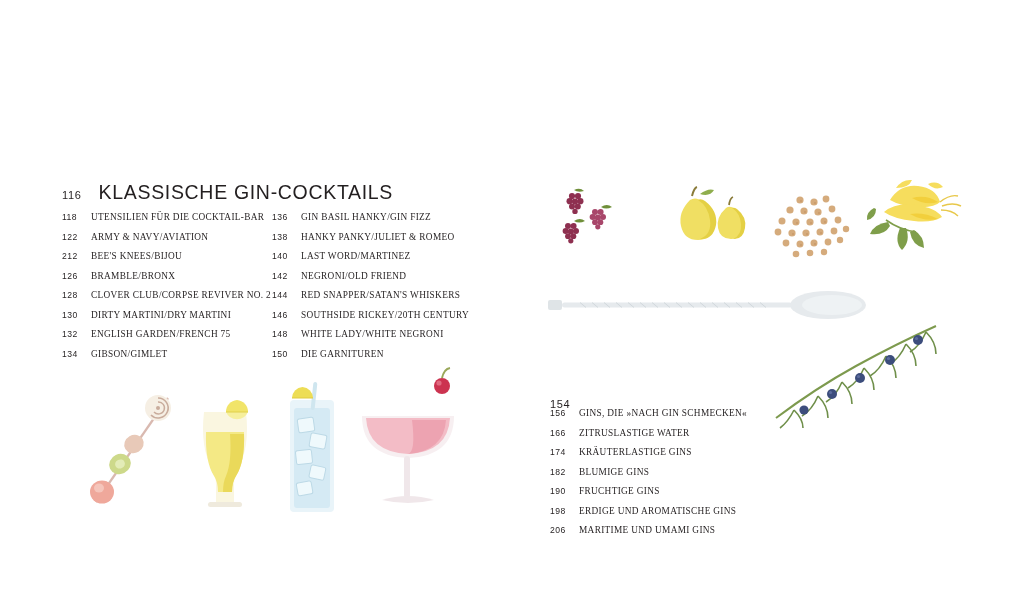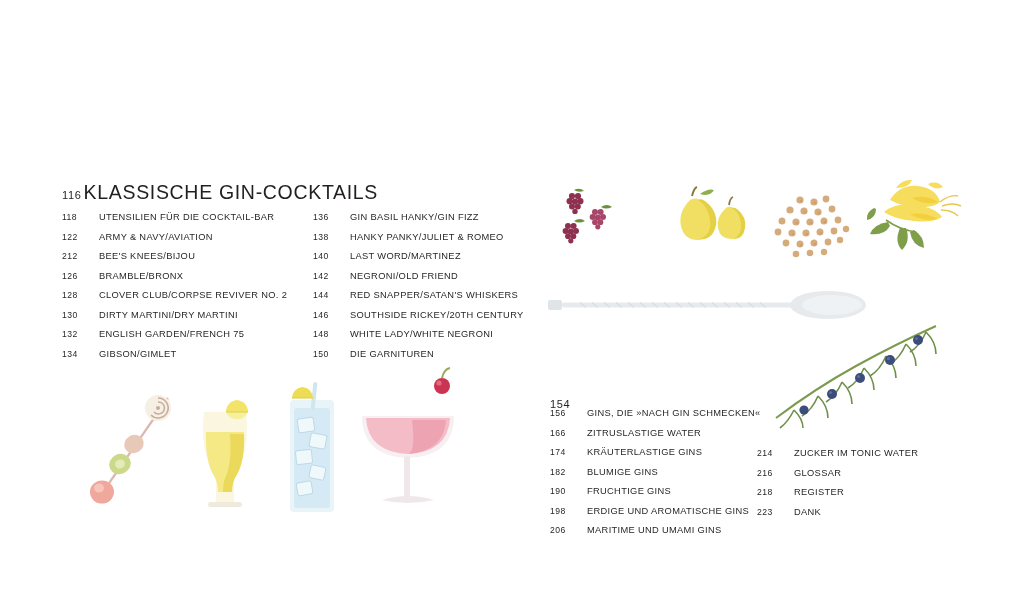--- a/index.html
+++ b/index.html
@@ -8,49 +8,49 @@
     background:#ffffff;
     font-family:"Liberation Sans", sans-serif;
     color:#231f20;
     overflow:hidden;
     position:relative;
   }
   .page{position:absolute;inset:0;}
 
   
   .section-head{
-    display:flex;align-items:baseline;gap:2px;
+    display:flex;align-items:baseline;gap:17px;
     position:absolute;
   }
   .section-head .pg{
     font-size:11px;letter-spacing:.06em;color:#231f20;font-weight:400;
   }
   .section-head .title{
     font-size:19.5px;letter-spacing:.035em;font-weight:400;color:#231f20;
     white-space:nowrap;
   }
 
   
   .toc-col{position:absolute;}
   .toc-row{
-    display:flex;align-items:baseline;gap:17px;
+    display:flex;align-items:baseline;gap:9px;
     margin-bottom:9.5px;
     font-size:9.3px;
     letter-spacing:.035em;
     white-space:nowrap;
   }
   .toc-row .pg{
     min-width:20px;text-align:left;color:#231f20;font-size:8.6px;letter-spacing:.05em;
   }
-  .toc-row .label{color:#231f20;}
+  .toc-row .label{color:#231f20;font-family:Liberation Serif, serif;}
 
   
   #head-classics{left:62px;top:181px;}
   #list-classics-a{left:62px;top:212px;}
-  #list-classics-b{left:272px;top:212px;margin-left:41px;}
+  #list-classics-b{left:272px;top:212px;}
 
   
   #head-gins{left:550px;top:355px;margin-top:43px;}
   #list-gins-a{left:550px;top:408px;}
   #list-gins-b{left:757px;top:448px;}
 
   
   svg.art{position:absolute;overflow:visible;}
 </style>
 </head>
@@ -161,38 +161,20 @@
     <div class="toc-row">
       <span class="pg">198</span>
       <span class="label">ERDIGE UND AROMATISCHE GINS</span>
     </div>
     <div class="toc-row">
       <span class="pg">206</span>
       <span class="label">MARITIME UND UMAMI GINS</span>
     </div>
   </div>
 
-  <div class="toc-col" id="list-gins-b">
-    <div class="toc-row">
-      <span class="pg">214</span>
-      <span class="label">ZUCKER IM TONIC WATER</span>
-    </div>
-    <div class="toc-row">
-      <span class="pg">216</span>
-      <span class="label">GLOSSAR</span>
-    </div>
-    <div class="toc-row">
-      <span class="pg">218</span>
-      <span class="label">REGISTER</span>
-    </div>
-    <div class="toc-row">
-      <span class="pg">223</span>
-      <span class="label">DANK</span>
-    </div>
-  </div>
 
   <svg class="art" style="left:556px;top:188px;" width="80" height="80" viewBox="0 0 80 80">
     <g fill="#8e3050">
       <g transform="translate(10,4)">
         <circle cx="6" cy="4" r="3.1"></circle>
           <circle cx="12" cy="4" r="3.1"></circle>
         <circle cx="3.6" cy="9.2" r="3.1"></circle>
           <circle cx="9" cy="9.6" r="3.1"></circle>
           <circle cx="14.4" cy="9.2" r="3.1"></circle>
         <circle cx="6" cy="14.6" r="3"></circle>

